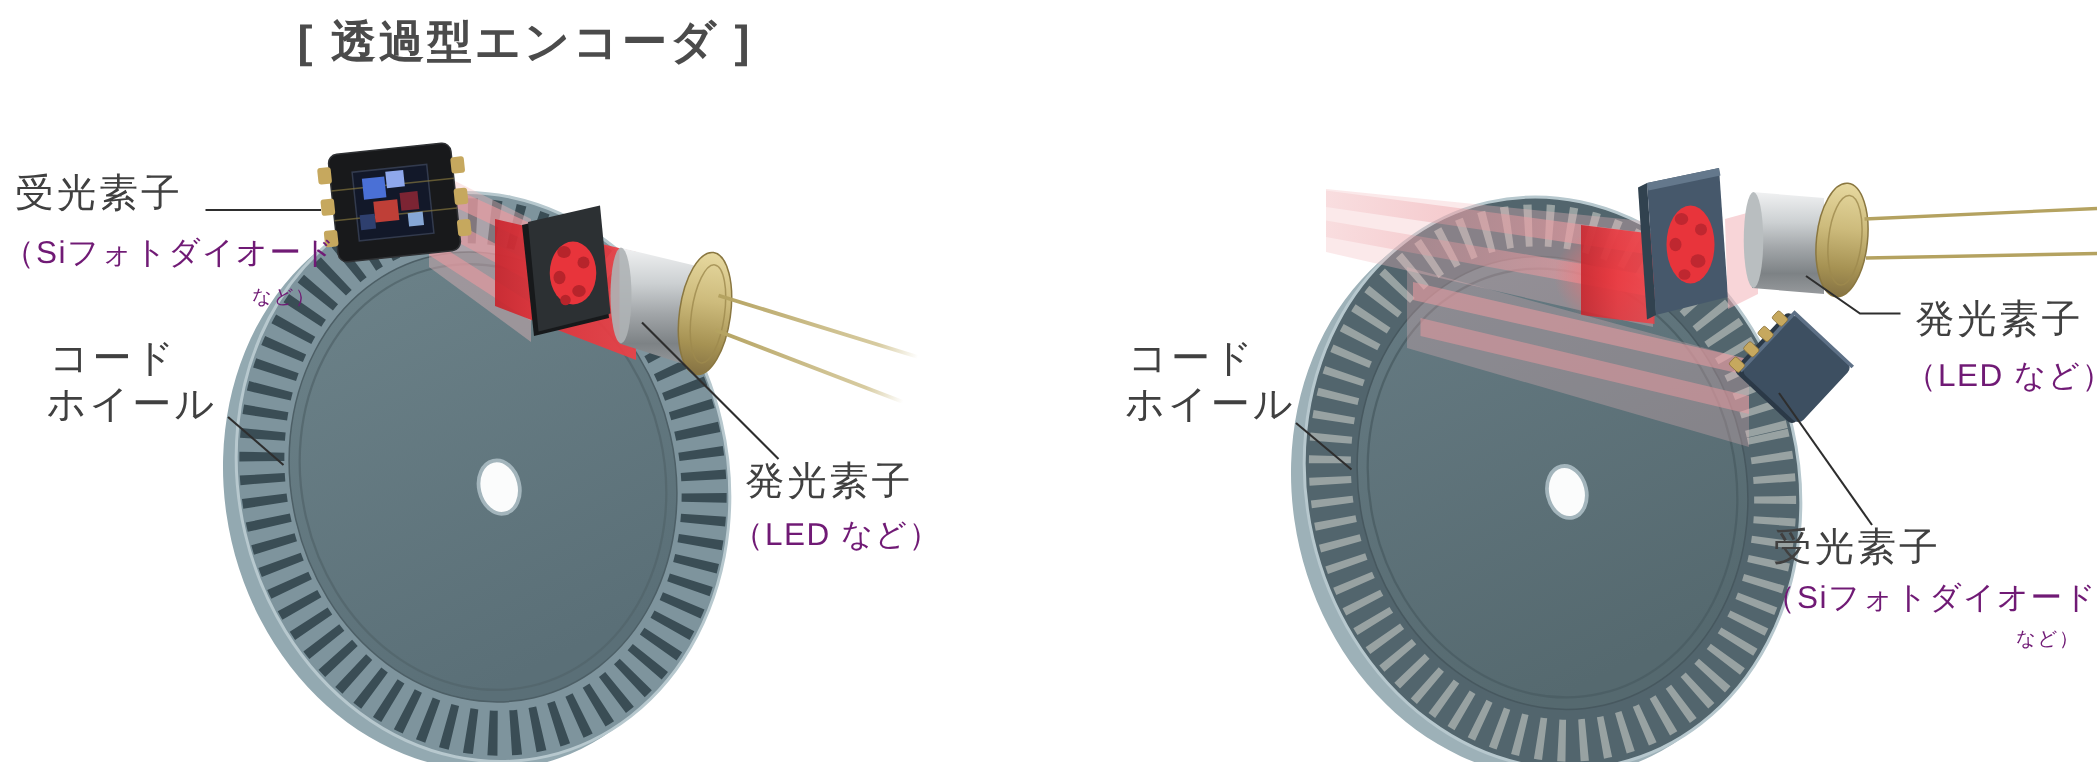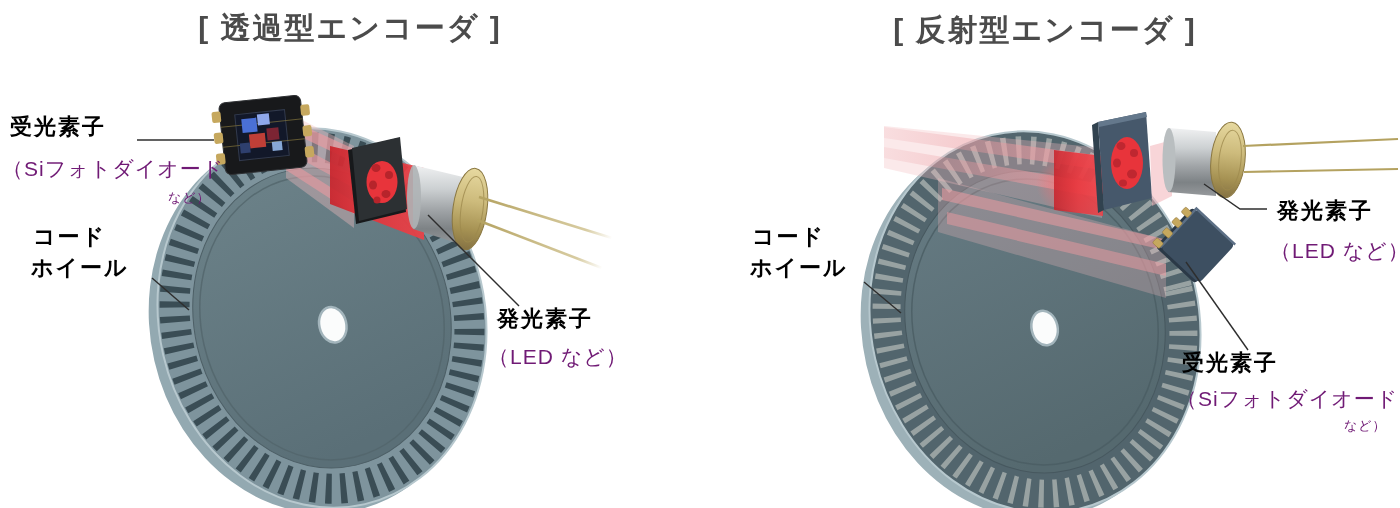--- a/index.html
+++ b/index.html
@@ -6,21 +6,21 @@
   .canvas{
     position:relative;width:1400px;height:508px;background:#ffffff;overflow:hidden;
     font-family:"Liberation Sans","DejaVu Sans",sans-serif;
   }
   .canvas svg{position:absolute;left:0;top:0;}
   .ttl{
     position:absolute;width:460px;text-align:center;
     font-size:30px;font-weight:bold;color:#4b4b4b;letter-spacing:2px;white-space:nowrap;
   }
   .lbl{
-    position:absolute;color:#000000;font-weight:bold;font-size:22px;
+    position:absolute;color:#404040;font-weight:normal;font-size:26px;
     letter-spacing:2px;line-height:1.15;white-space:nowrap;
   }
   .sub{
     position:absolute;color:#701a75;font-weight:normal;font-size:21px;
     letter-spacing:1px;line-height:1.2;white-space:nowrap;text-align:center;
   }
   .sub2{font-size:13px;}
 </style>
 </head>
 <body>
@@ -199,21 +199,20 @@
         <rect x="-35" y="21" width="9" height="7" rx="1.5" fill="#c6a85e" stroke="#8a713a" stroke-width="0.5"></rect>
       </g>
 
       <path d="M864,282 L901,313" stroke="#2e2e2e" stroke-width="1.4" fill="none"></path>
       <path d="M1204,184 L1240,209 L1267,209" stroke="#2e2e2e" stroke-width="1.4" fill="none"></path>
       <path d="M1186,262 L1248,350" stroke="#2e2e2e" stroke-width="1.4" fill="none"></path>
     </g>
   </svg>
 
   <div class="ttl" style="left:120px;top:8px">[ 透過型エンコーダ ]</div>
-  <div class="ttl" style="left:815px;top:10px">[ 反射型エンコーダ ]</div>
 
   <div class="lbl" style="left:10px;top:114px">受光素子</div>
   <div class="sub" style="left:2px;top:156px">（Siフォトダイオード</div>
   <div class="sub sub2" style="left:168px;top:190px">など）</div>
   <div class="lbl" style="left:33px;top:224px">コード</div>
   <div class="lbl" style="left:31px;top:255px">ホイール</div>
   <div class="lbl" style="left:497px;top:306px">発光素子</div>
   <div class="sub" style="left:488px;top:344px">（LED など）</div>
 
   <div class="lbl" style="left:752px;top:224px">コード</div>

